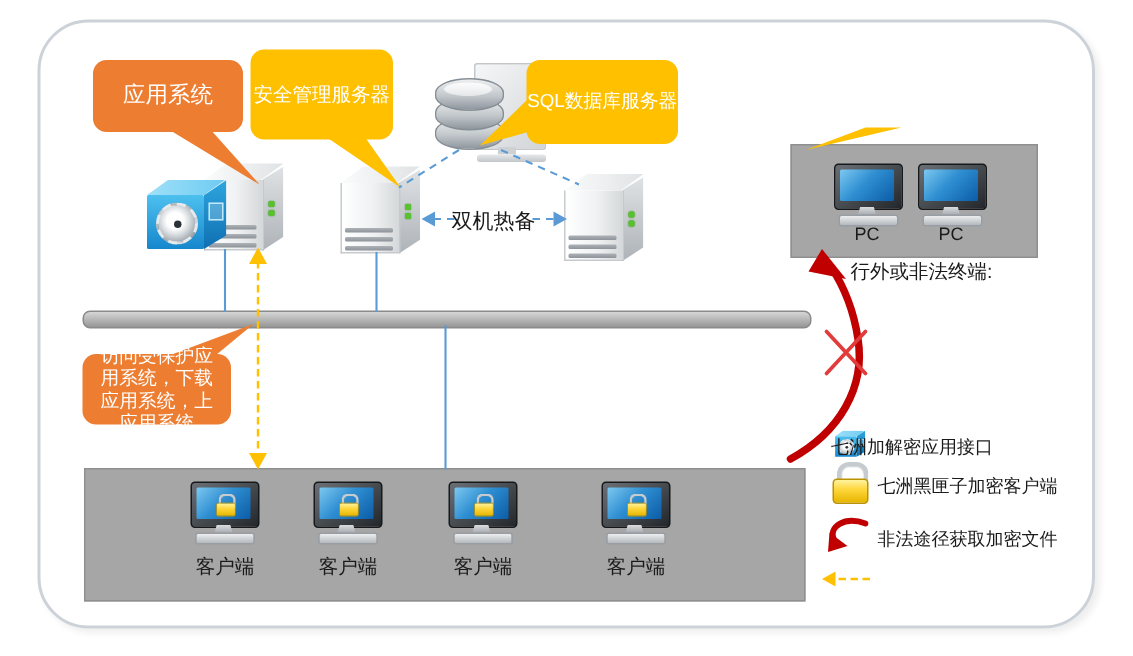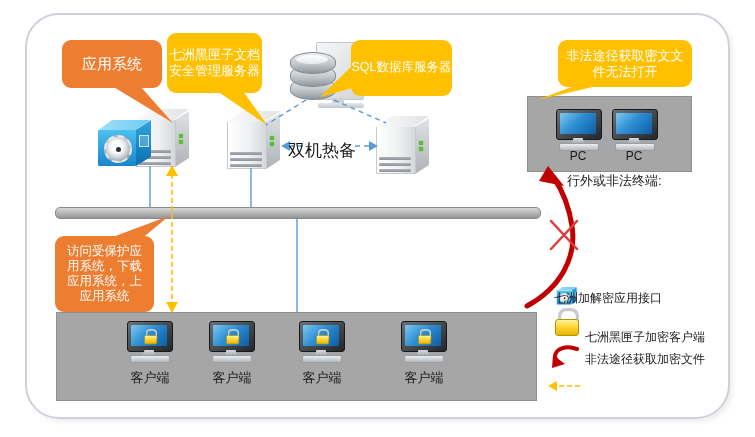--- a/index.html
+++ b/index.html
@@ -13,21 +13,21 @@
        background:linear-gradient(#d6d6d6,#969696);border:1px solid #8a8a8a;z-index:1}
   .overlay{position:absolute;left:0;top:0;z-index:3;pointer-events:none}
   
   .co{position:absolute;border-radius:9px;color:#fff;display:flex;flex-direction:column;align-items:center;
       justify-content:center;text-align:center;z-index:6;line-height:1.22}
   .co .ln{white-space:nowrap}
   .co-app{left:62px;top:40px;width:100px;height:48px;background:var(--c-orange);font-size:15px}
   .co-mgmt{left:167px;top:33px;width:95px;height:60px;background:var(--c-amber);font-size:13px}
   .co-sql{left:351px;top:40px;width:101px;height:56px;background:var(--c-amber);font-size:12.5px}
   .co-illegal{left:558px;top:40px;width:134px;height:47px;background:var(--c-amber);font-size:13px}
-  .co-access{left:55px;top:236px;width:99px;height:76px;background:var(--c-orange);font-size:12.5px;line-height:1.2}
+  .co-access{left:55px;top:236px;width:99px;height:47px;background:var(--c-orange);font-size:12.5px;line-height:1.2}
   
   .lbl{position:absolute;color:#1a1a1a;z-index:4;white-space:nowrap;font-size:13px}
   .lbl.center{text-align:center}
   .legend-label{font-size:12px}
   
   .server{position:absolute;width:56px;height:62px;z-index:2}
   .srv-top{position:absolute;left:1px;top:0;width:54px;height:12px;background:linear-gradient(90deg,#fbfcfc,#e0e3e5);
            clip-path:polygon(2% 100%,72% 100%,100% 8%,30% 8%)}
   .srv-front{position:absolute;left:2px;top:12px;width:38px;height:46px;border:1px solid #c6cacd;border-top:none;
              background:linear-gradient(90deg,#ffffff 0%,#eff1f2 55%,#d5d8da 100%)}
@@ -256,38 +256,33 @@
 
     <path class="s-red" d="M527,306 C560,288 577,258 572,226 C569,206 562,190 554,178"></path>
     <polygon class="f-red" points="548,166 564,186 539,181"></polygon>
     <path class="s-redx" d="M551,221 L577,249 M577,221 L551,249"></path>
   </svg>
 
   <div class="co co-app">
     <div class="ln">应用系统</div>
   </div>
   <div class="co co-mgmt">
-    <div class="ln">七洲黑匣子文档</div>
     <div class="ln">安全管理服务器</div>
   </div>
   <div class="co co-sql">
     <div class="ln">SQL数据库服务器</div>
-  </div>
-  <div class="co co-illegal">
-    <div class="ln">非法途径获取密文文</div>
-    <div class="ln">件无法打开</div>
   </div>
   <div class="co co-access">
     <div class="ln">访问受保护应</div>
     <div class="ln">用系统，下载</div>
     <div class="ln">应用系统，上</div>
     <div class="ln">应用系统</div>
   </div>
 
-  <div class="lbl center" style="left:288px;top:139px;width:58px;font-size:17px">双机热备</div>
+  <div class="lbl center" style="left:300px;top:139px;width:58px;font-size:14px">双机热备</div>
   <div class="lbl" style="left:567px;top:172px">行外或非法终端:</div>
   <div class="lbl center" style="left:560px;top:149px;width:36px;font-size:12px">PC</div>
   <div class="lbl center" style="left:616px;top:149px;width:36px;font-size:12px">PC</div>
   <div class="lbl center" style="left:120px;top:369px;width:60px">客户端</div>
   <div class="lbl center" style="left:202px;top:369px;width:60px">客户端</div>
   <div class="lbl center" style="left:292px;top:369px;width:60px">客户端</div>
   <div class="lbl center" style="left:394px;top:369px;width:60px">客户端</div>
 
   <div class="safe scaled38" style="left:556px;top:287px">
       <div class="safe-top"></div>
@@ -297,21 +292,21 @@
         <div class="safe-dial-dot"></div>
       </div>
       <div class="safe-window"></div>
     </div>
   <div class="lbl legend-label" style="left:554px;top:290px">七洲加解密应用接口</div>
 
   <div class="lock" style="position:absolute;left:555px;top:308px">
       <div class="lock-shackle"></div>
       <div class="lock-body"></div>
     </div>
-  <div class="lbl legend-label" style="left:585px;top:329px">七洲黑匣子加密客户端</div>
+  <div class="lbl legend-label" style="left:585px;top:316px">七洲黑匣子加密客户端</div>
 
   <svg class="legend-svg" style="left:549px;top:344px" width="30" height="24" viewBox="0 0 30 24">
     <path class="s-red-sm" d="M28,5 C14,0 3,7 7,16"></path>
     <polygon class="f-red" points="16,20 4,11 3,24"></polygon>
   </svg>
   <div class="lbl legend-label" style="left:585px;top:351px">非法途径获取加密文件</div>
 
   <svg class="legend-svg" style="left:547px;top:380px" width="34" height="12" viewBox="0 0 34 12">
     <path class="s-yellow-d" d="M33,6 L10,6"></path>
     <polygon class="f-yellow" points="10,1 1,6 10,11"></polygon>

